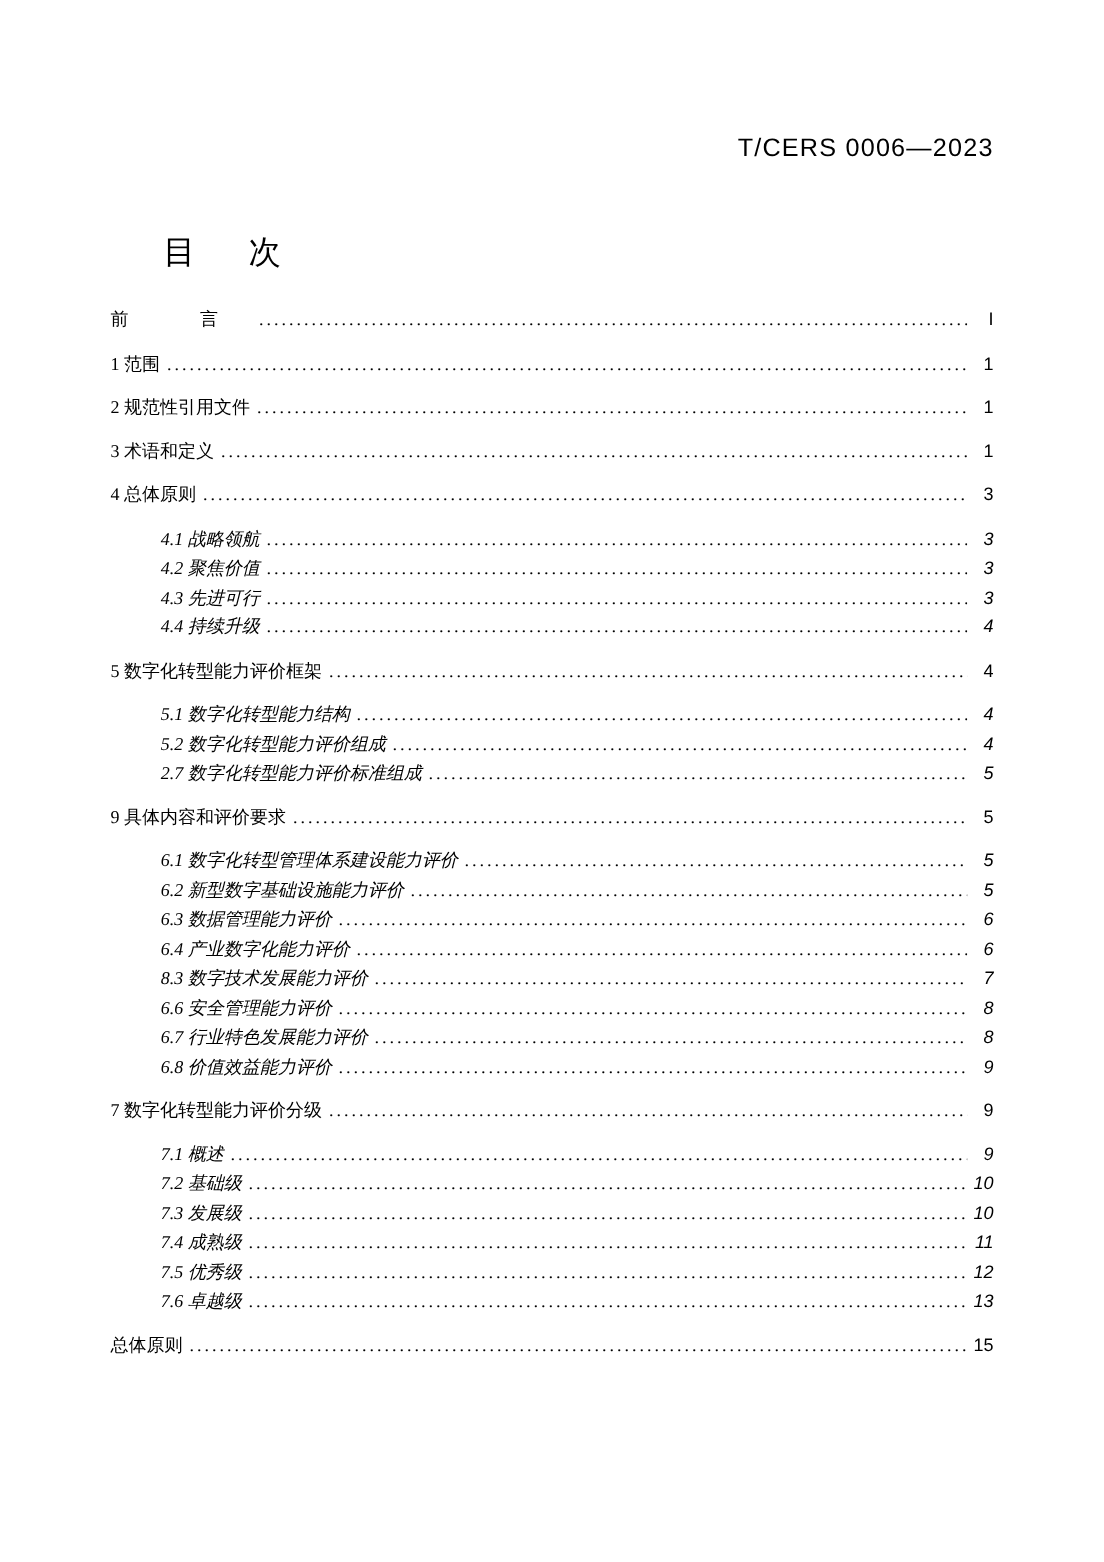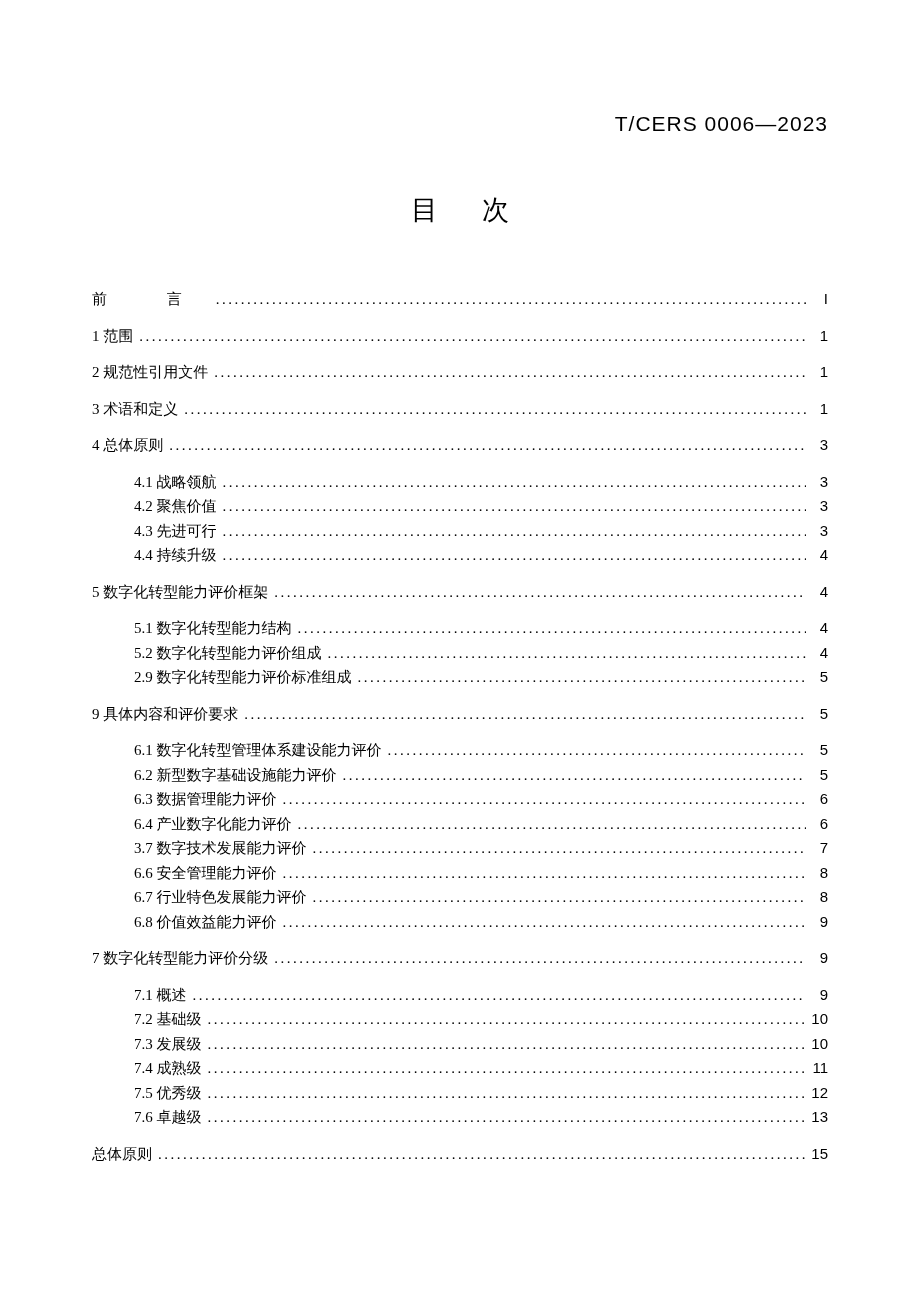--- a/index.html
+++ b/index.html
@@ -18,22 +18,22 @@
       padding: 112px 92px 0 92px;
     }
     .doc-header {
       text-align: right;
       font-size: 21px;
       font-family: "Arial", "SimHei", sans-serif;
       letter-spacing: 1px;
       margin-bottom: 56px;
     }
     .toc-title-row {
-      text-align: center;
-      margin-bottom: 60px;
+      text-align: left;
+      margin-bottom: 28px;
     }
     .toc-title {
       font-size: 27px;
       font-family: "SimHei", "黑体", sans-serif;
       font-weight: normal;
       letter-spacing: 44px;
       padding-left: 44px;
     }
     .toc {
       font-size: 15px;
@@ -47,20 +47,21 @@
     .toc-item.level-1 {
       margin-top: 14px;
       margin-bottom: 14px;
     }
     .toc-item.level-1:first-child {
       margin-top: 0;
     }
     .toc-item.level-2 {
       padding-left: 42px;
       margin-bottom: 2px;
+      font-style: italic;
     }
     .toc-label {
       flex-shrink: 0;
     }
     .toc-leader {
       flex: 1;
       overflow: hidden;
       letter-spacing: 2.5px;
       padding: 0 6px;
     }
@@ -140,21 +141,21 @@
         <span class="toc-label">5.1 数字化转型能力结构</span>
         <span class="toc-leader"></span>
         <span class="toc-page">4</span>
       </div>
       <div class="toc-item level-2">
         <span class="toc-label">5.2 数字化转型能力评价组成</span>
         <span class="toc-leader"></span>
         <span class="toc-page">4</span>
       </div>
       <div class="toc-item level-2">
-        <span class="toc-label">2.9 数字化转型能力评价标准组成</span>
+        <span class="toc-label">2.7 数字化转型能力评价标准组成</span>
         <span class="toc-leader"></span>
         <span class="toc-page">5</span>
       </div>
       <div class="toc-item level-1">
         <span class="toc-label">9 具体内容和评价要求</span>
         <span class="toc-leader"></span>
         <span class="toc-page">5</span>
       </div>
       <div class="toc-item level-2">
         <span class="toc-label">6.1 数字化转型管理体系建设能力评价</span>
@@ -170,21 +171,21 @@
         <span class="toc-label">6.3 数据管理能力评价</span>
         <span class="toc-leader"></span>
         <span class="toc-page">6</span>
       </div>
       <div class="toc-item level-2">
         <span class="toc-label">6.4 产业数字化能力评价</span>
         <span class="toc-leader"></span>
         <span class="toc-page">6</span>
       </div>
       <div class="toc-item level-2">
-        <span class="toc-label">3.7 数字技术发展能力评价</span>
+        <span class="toc-label">8.3 数字技术发展能力评价</span>
         <span class="toc-leader"></span>
         <span class="toc-page">7</span>
       </div>
       <div class="toc-item level-2">
         <span class="toc-label">6.6 安全管理能力评价</span>
         <span class="toc-leader"></span>
         <span class="toc-page">8</span>
       </div>
       <div class="toc-item level-2">
         <span class="toc-label">6.7 行业特色发展能力评价</span>

